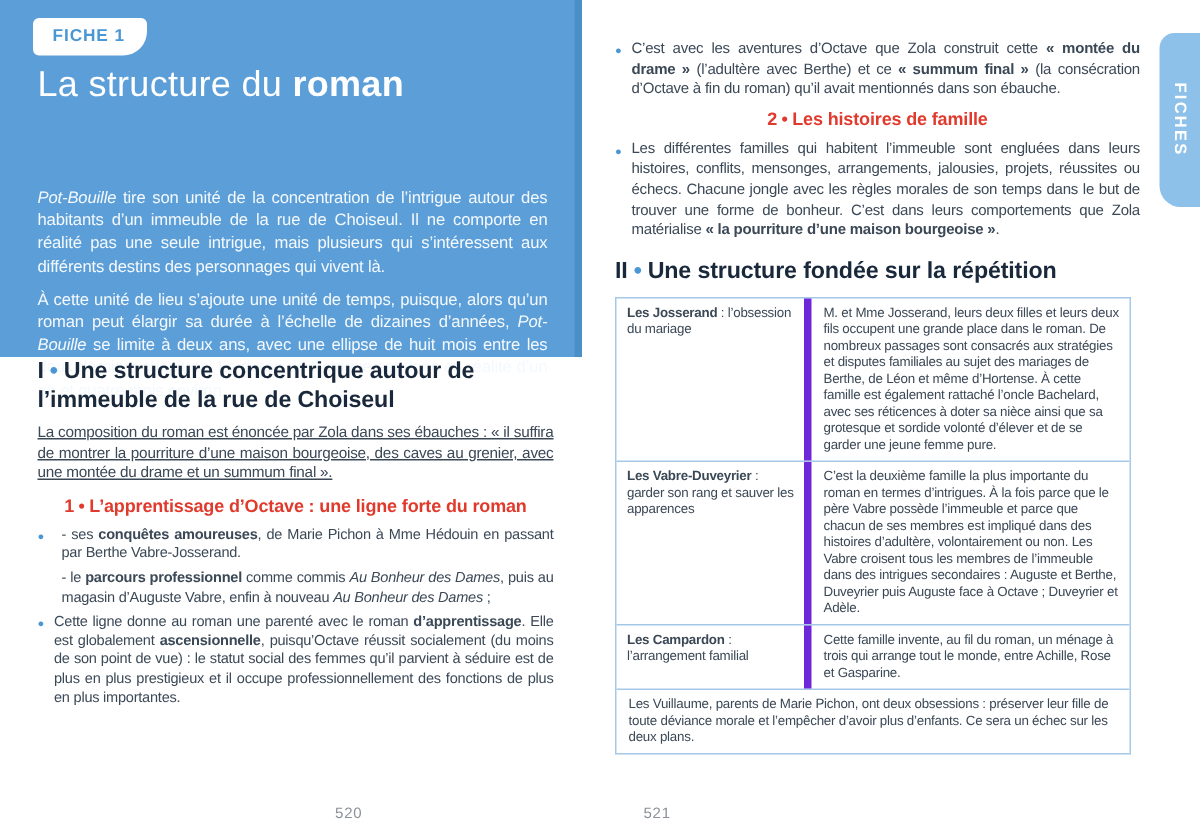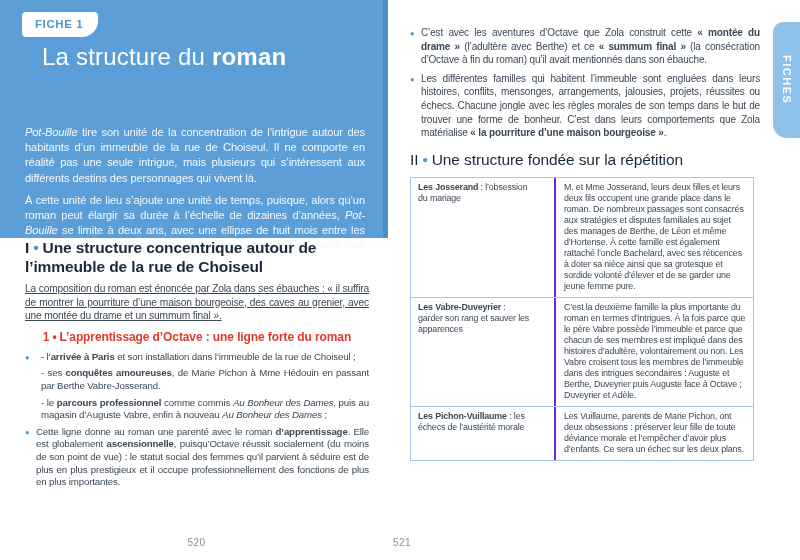--- a/index.html
+++ b/index.html
@@ -15,21 +15,21 @@
     position:absolute;top:0;left:0;width:388px;height:238px;
     background:#5b9ed8;border-right:5px solid #4a90c8;box-sizing:border-box;
     color:#fff;
   }
   .badge{
     position:absolute;top:12px;left:22px;background:#ffffff;color:#4b97d3;
     font-size:11.5px;font-weight:700;letter-spacing:.6px;
     padding:6px 15px 7px 13px;border-radius:4px 4px 16px 4px;
   }
   .hero-title{
-    position:absolute;top:43px;left:42px;font-size:24px;color:#fff;
+    position:absolute;top:43px;left:25px;font-size:24px;color:#fff;
     font-weight:400;letter-spacing:.2px;white-space:nowrap;
   }
   .hero-title .bold{font-weight:700;}
   .hero-body{position:absolute;top:80px;left:25px;width:340px;margin-top:45px;}
   .hero-body p{
     margin:0 0 7px 0;font-size:11.1px;line-height:15.2px;text-align:justify;
     color:#f4f9fd;letter-spacing:-.1px;
   }
   .lower-left{position:absolute;top:238px;left:25px;width:344px;}
   .sec-head{
@@ -51,52 +51,52 @@
     text-align:justify;margin:0 0 4px 0;padding-left:11px;letter-spacing:-.15px;
   }
   .bullet-p .bl{
     position:absolute;left:0;top:1px;color:#4b97d3;font-size:7.5px;
   }
   .dash-item{
     font-size:9.7px;line-height:12.6px;color:#3b4856;text-align:justify;
     margin:0 0 4px 0;padding-left:16px;letter-spacing:-.15px;
   }
   .pagenum{
-    position:absolute;bottom:12px;font-size:10px;color:#8b9099;letter-spacing:.5px;
+    position:absolute;bottom:12px;font-size:10px;color:#8b9099;letter-spacing:.5px;padding-left:36px;
   }
   .pagenum.pl{left:0;width:393px;text-align:center;}
   .pagenum.pr{left:0;width:407px;text-align:left;}
   
   .page-right{width:407px;height:560px;position:relative;flex:none;background:#fff;}
   .right-body{position:absolute;top:26px;left:17px;width:350px;}
   .fiches-tab{
     position:absolute;right:0;top:22px;width:27px;height:116px;
     background:#8ec1e9;border-radius:10px 0 0 14px;
     display:flex;align-items:center;justify-content:center;
     writing-mode:vertical-rl;color:#ffffff;font-weight:700;font-size:11px;
     letter-spacing:1.5px;
   }
   .sec-head2{
-    font-size:15.5px;line-height:19px;font-weight:400;color:#19283a;
+    font-size:15.5px;line-height:19px;font-weight:700;color:#19283a;
     margin:10px 0 8px 0;letter-spacing:-.1px;
   }
   .sec-head2 .dot{color:#4b97d3;padding:0 4px;}
   .r-bullet{
     position:relative;font-size:10px;line-height:13.6px;color:#3b4856;
     text-align:justify;margin:0 0 5px 0;padding-left:11px;letter-spacing:-.15px;
   }
   .r-bullet .bl{position:absolute;left:0;top:1px;color:#4b97d3;font-size:7.5px;}
   
   .fam-table{
     border:1px solid #a5c8e9;width:344px;box-sizing:border-box;
   }
   .t-row{display:flex;border-bottom:1px solid #a5c8e9;}
   .t-row:last-child{border-bottom:none;}
   .t-head{
-    flex:none;width:112px;padding:4px 24px 5px 7px;border-right:2px solid #6d28d9;
+    flex:none;width:112px;padding:4px 6px 5px 7px;border-right:5px solid #6d28d9;
     font-size:8.9px;line-height:11px;color:#3b4856;letter-spacing:-.15px;
   }
   .t-body{
     flex:1;padding:4px 7px 5px 8px;font-size:8.9px;line-height:11px;
     color:#3b4856;letter-spacing:-.15px;
   }
   .b{font-weight:700;}
   .i{font-style:italic;}
 </style>
 </head>
@@ -116,52 +116,55 @@
 
     <div class="lower-left">
       <h2 class="sec-head"><span>I</span><span class="dot">•</span><span>Une structure concentrique autour de l’immeuble de la rue de Choiseul</span></h2>
 
       <p class="body-p"><span>La composition du roman est énoncée par Zola dans ses ébauches : « il suffira de montrer la pourriture d’une maison bourgeoise, des caves au grenier, avec une montée du drame et un summum final ».</span></p>
 
       <div class="red-head"><span>1</span><span class="dot">•</span><span>L’apprentissage d’Octave : une ligne forte du roman</span></div>
 
       <p class="bullet-p"><span class="bl">●</span></p>
 
-      <p class="dash-item"><span>- l’</span><span class="b">arrivée à Paris</span><span> et son installation dans l’immeuble de la rue de Choiseul ;</span></p>
       <p class="dash-item"><span>- ses </span><span class="b">conquêtes amoureuses</span><span>, de Marie Pichon à Mme Hédouin en passant par Berthe Vabre-Josserand.</span></p>
       <p class="dash-item"><span>- le </span><span class="b">parcours professionnel</span><span> comme commis </span><span class="i">Au Bonheur des Dames</span><span>, puis au magasin d’Auguste Vabre, enfin à nouveau </span><span class="i">Au Bonheur des Dames</span><span> ;</span></p>
 
       <p class="bullet-p"><span class="bl">●</span><span><span>Cette ligne donne au roman une parenté avec le roman </span><span class="b">d’apprentissage</span><span>. Elle est globalement </span><span class="b">ascensionnelle</span><span>, puisqu’Octave réussit socialement (du moins de son point de vue) : le statut social des femmes qu’il parvient à séduire est de plus en plus prestigieux et il occupe professionnellement des fonctions de plus en plus importantes.</span></span></p>
     </div>
 
     <div class="pagenum pl">520</div>
   </div>
 
   <div class="page-right">
     <div class="fiches-tab">FICHES</div>
 
     <div class="right-body">
       <p class="r-bullet"><span class="bl">●</span><span><span>C’est avec les aventures d’Octave que Zola construit cette </span><span class="b">« montée du drame »</span><span> (l’adultère avec Berthe) et ce </span><span class="b">« summum final »</span><span> (la consécration d’Octave à fin du roman) qu’il avait mentionnés dans son ébauche.</span></span></p>
 
+      <div class="red-head"><span>2</span><span class="dot">•</span><span>Les histoires de famille</span></div>
 
       <p class="r-bullet"><span class="bl">●</span><span><span>Les différentes familles qui habitent l’immeuble sont engluées dans leurs histoires, conflits, mensonges, arrangements, jalousies, projets, réussites ou échecs. Chacune jongle avec les règles morales de son temps dans le but de trouver une forme de bonheur. C’est dans leurs comportements que Zola matérialise </span><span class="b">« la pourriture d’une maison bourgeoise »</span><span>.</span></span></p>
 
       <h2 class="sec-head2"><span>II</span><span class="dot">•</span><span>Une structure fondée sur la répétition</span></h2>
 
       <div class="fam-table">
         <div class="t-row">
           <div class="t-head"><span class="b">Les Josserand</span><span> : l’obsession du mariage</span></div>
           <div class="t-body">M. et Mme Josserand, leurs deux filles et leurs deux fils occupent une grande place dans le roman. De nombreux passages sont consacrés aux stratégies et disputes familiales au sujet des mariages de Berthe, de Léon et même d’Hortense. À cette famille est également rattaché l’oncle Bachelard, avec ses réticences à doter sa nièce ainsi que sa grotesque et sordide volonté d’élever et de se garder une jeune femme pure.</div>
         </div>
         <div class="t-row">
           <div class="t-head"><span class="b">Les Vabre-Duveyrier</span><span> : garder son rang et sauver les apparences</span></div>
           <div class="t-body">C’est la deuxième famille la plus importante du roman en termes d’intrigues. À la fois parce que le père Vabre possède l’immeuble et parce que chacun de ses membres est impliqué dans des histoires d’adultère, volontairement ou non. Les Vabre croisent tous les membres de l’immeuble dans des intrigues secondaires : Auguste et Berthe, Duveyrier puis Auguste face à Octave ; Duveyrier et Adèle.</div>
         </div>
         <div class="t-row">
-          <div class="t-head"><span class="b">Les Pichon-Vuillaume</span><span> : les échecs de l’austérité morale</span></div>
+          <div class="t-head"><span class="b">Les Campardon</span><span> : l’arrangement familial</span></div>
+          <div class="t-body">Cette famille invente, au fil du roman, un ménage à trois qui arrange tout le monde, entre Achille, Rose et Gasparine.</div>
+        </div>
+        <div class="t-row">
           <div class="t-body">Les Vuillaume, parents de Marie Pichon, ont deux obsessions : préserver leur fille de toute déviance morale et l’empêcher d’avoir plus d’enfants. Ce sera un échec sur les deux plans.</div>
         </div>
       </div>
     </div>
 
     <div class="pagenum pr">521</div>
   </div>
 
 </div>
 

